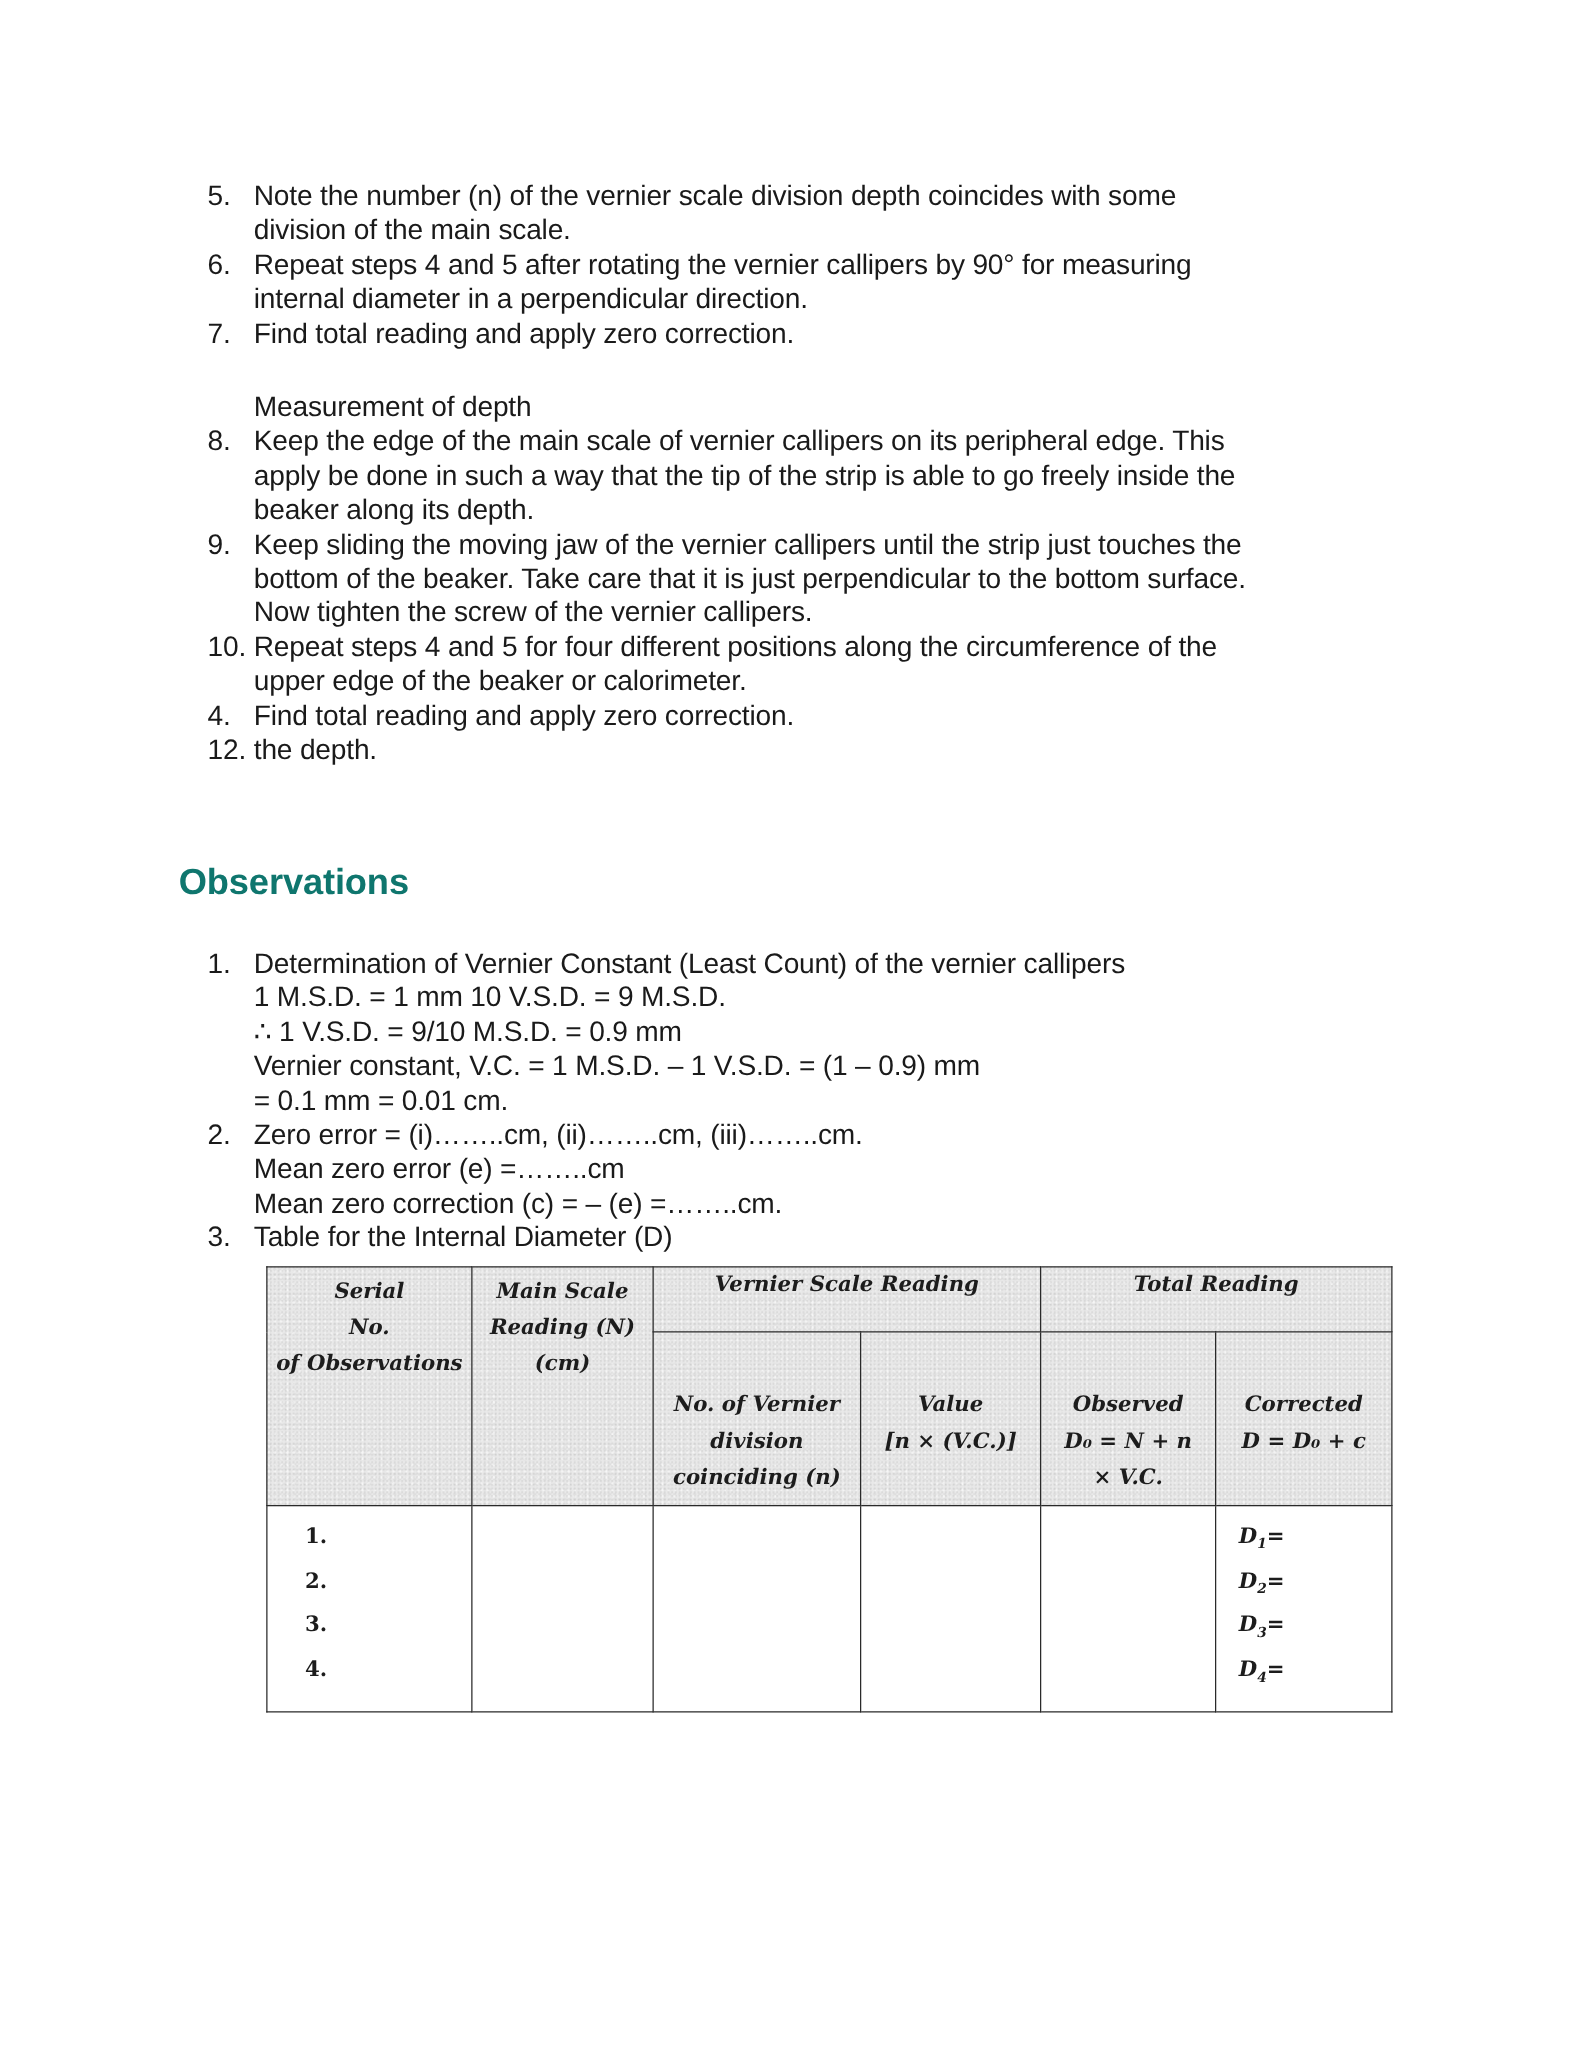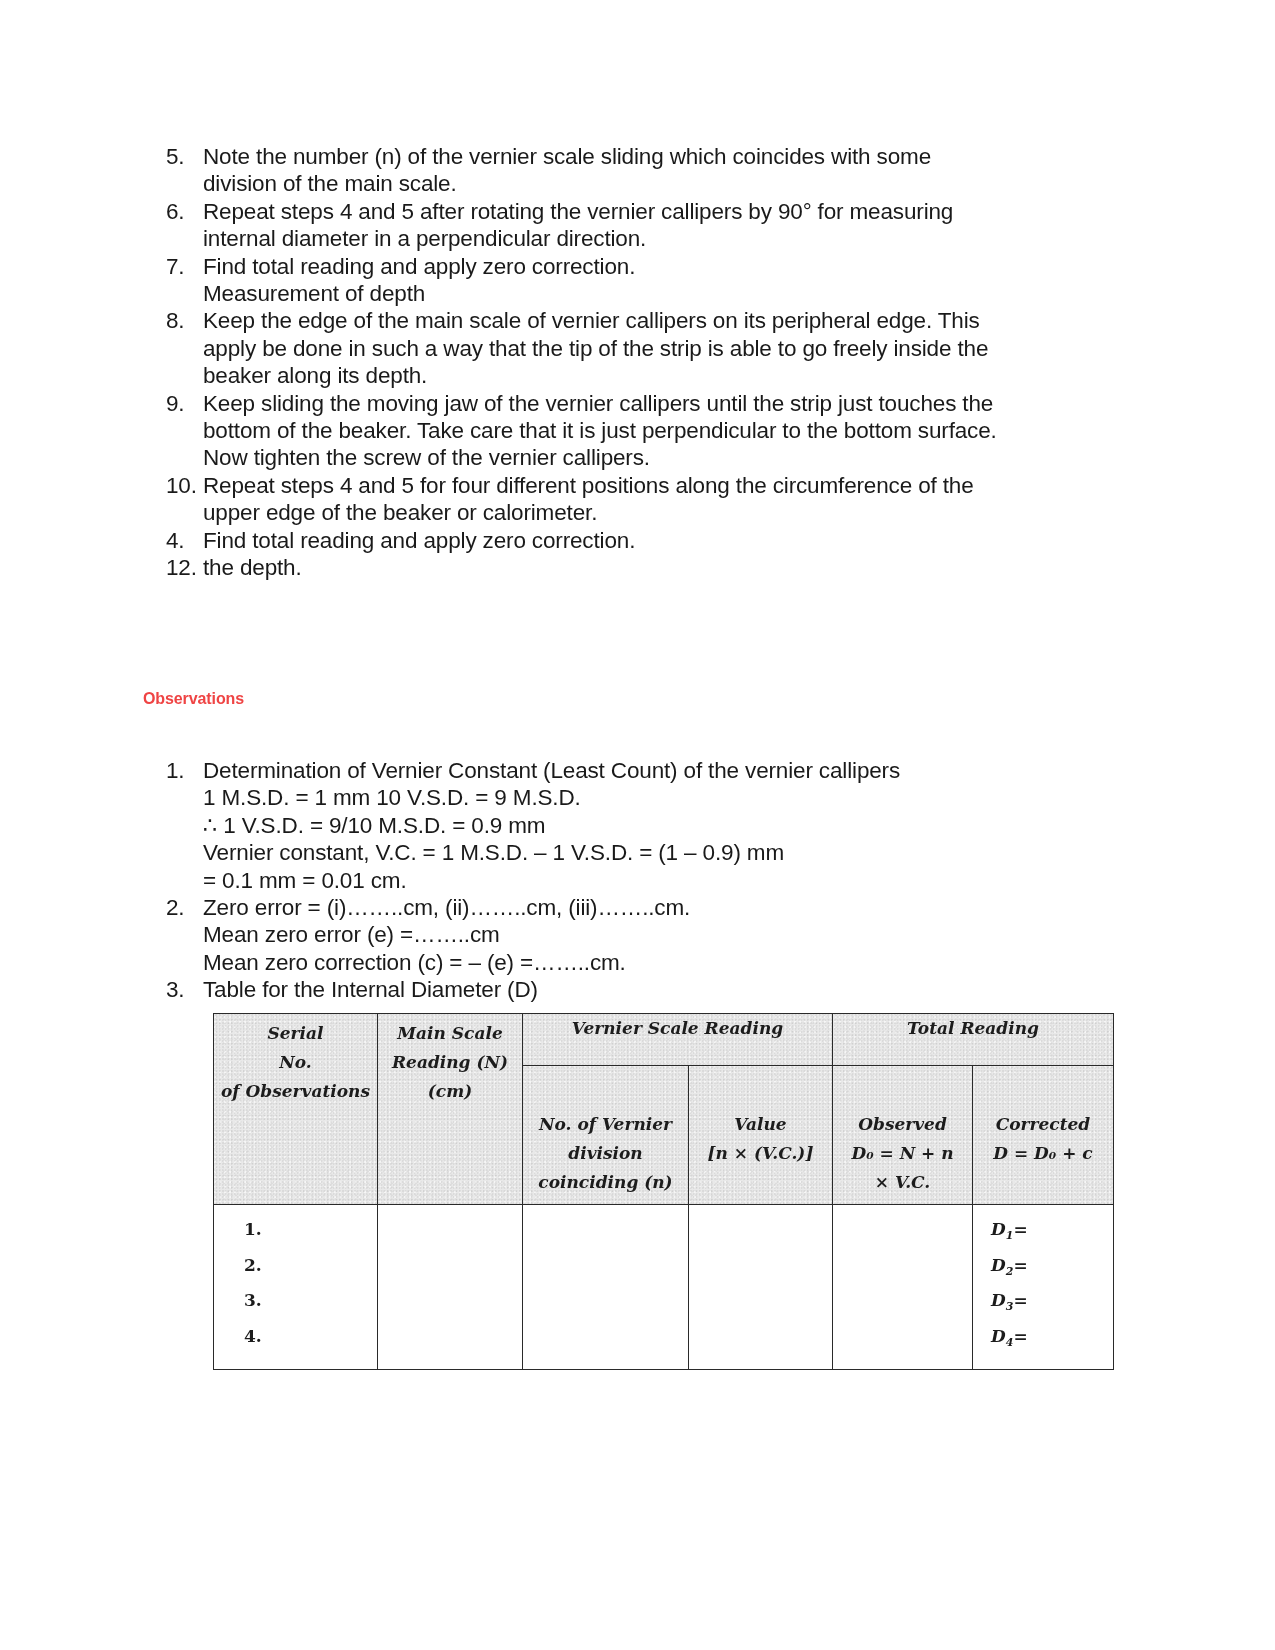--- a/index.html
+++ b/index.html
@@ -44,28 +44,29 @@
       flex: 1 1 auto;
     }
     .step .line {
       display: block;
       white-space: nowrap;
     }
     .subhead {
       display: block;
       padding-left: 37px;
       white-space: nowrap;
+      margin-top: 32px;
     }
     .section-heading {
       position: absolute;
       left: 143px;
       top: 690px;
-      font-size: 16px;
+      font-size: 29px;
       font-weight: bold;
-      color: #ef4444;
+      color: #0f766e;
       letter-spacing: -0.1px;
     }
     .obs {
       position: absolute;
       left: 166px;
       top: 757px;
       width: 920px;
       font-size: 22.5px;
       line-height: 27.4px;
       letter-spacing: -0.15px;
@@ -153,21 +154,21 @@
   </style>
 </head>
 <body>
 
 <div class="page">
 
   <div class="steps">
     <div class="step">
       <span class="num">5.</span>
       <span class="txt">
-        <span class="line">Note the number (n) of the vernier scale sliding which coincides with some</span>
+        <span class="line">Note the number (n) of the vernier scale division depth coincides with some</span>
         <span class="line">division of the main scale.</span>
       </span>
     </div>
     <div class="step">
       <span class="num">6.</span>
       <span class="txt">
         <span class="line">Repeat steps 4 and 5 after rotating the vernier callipers by 90° for measuring</span>
         <span class="line">internal diameter in a perpendicular direction.</span>
       </span>
     </div>

